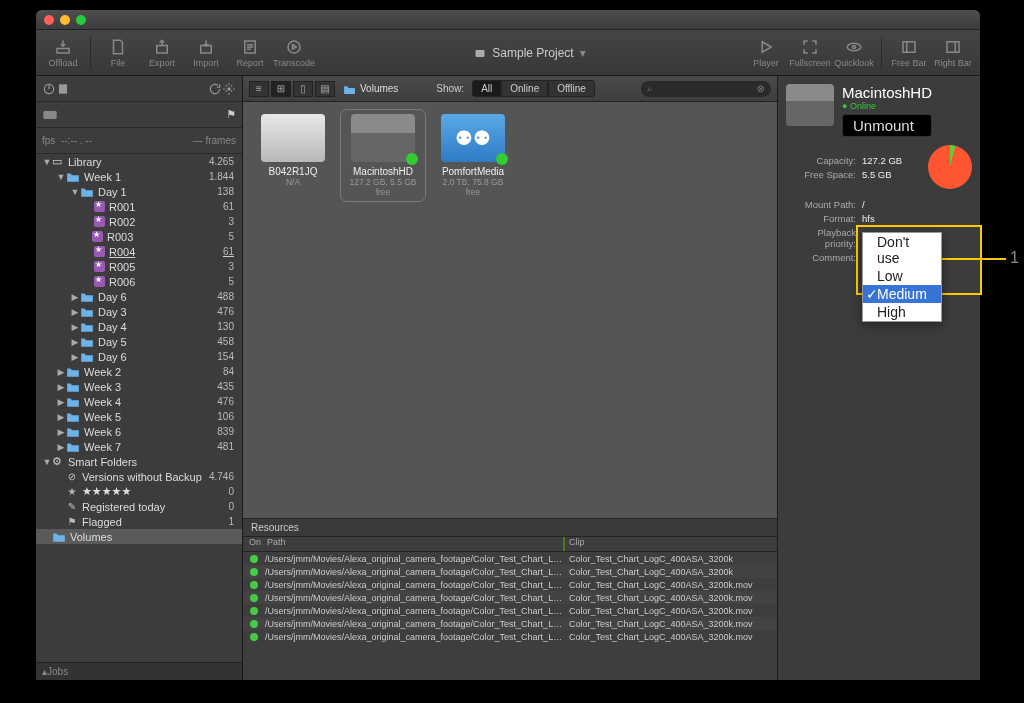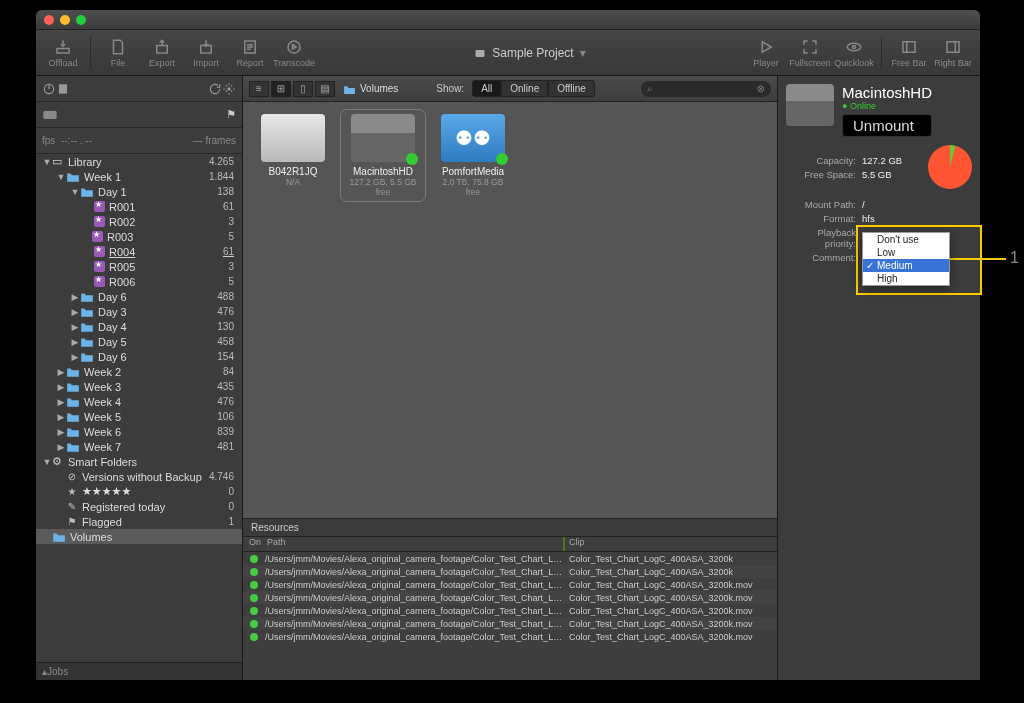--- a/index.html
+++ b/index.html
@@ -72,21 +72,21 @@
 .insp-hd .ttl{font-size:15px;color:#fff;font-weight:500}
 .insp-hd .st{color:#3c3;font-size:9px}
 .insp-hd .ubtn{background:#000000;border:1px solid #333;border-radius:3px;padding:2px 10px;font-size:15px;color:#ddd;margin-top:3px;cursor:pointer}
 .kv{display:flex;margin:3px 0;align-items:flex-start}
 .kv .k{width:76px;text-align:right;color:#aaa;padding-right:6px;font-size:9.5px}
 .kv .v{flex:1;color:#eee;font-size:9.5px}
 .pie{width:44px;height:44px;border-radius:50%;background:conic-gradient(#6c3 0 14deg,#f53 14deg 360deg);margin-left:auto}
 .capblock{display:flex;align-items:center;margin:4px 0 10px}
 .capblock .txt{flex:1}
 .highlight-box{position:absolute;border:2px solid #ffcc00;pointer-events:none}
-.dropdown{position:absolute;width:88px;background:#fff;border:1px solid #999;box-shadow:0 3px 10px rgba(0,0,0,.4);font-size:10px;z-index:50}
+.dropdown{position:absolute;width:80px;background:#fff;border:1px solid #999;box-shadow:0 3px 10px rgba(0,0,0,.4);font-size:14px;z-index:50}
 .dropdown .opt{padding:1px 6px 1px 14px;color:#222;cursor:pointer;position:relative}
 .dropdown .opt.sel{background:#3874d6;color:#fff}
 .dropdown .opt.sel::before{content:"✓";position:absolute;left:3px}
 .callout-line{position:absolute;height:2px;background:#ffcc00;z-index:49}
 .callout-num{position:absolute;font-size:16px;color:#888;z-index:49}
 </style>
 </head>
 <body>
 
 <div class="window">

